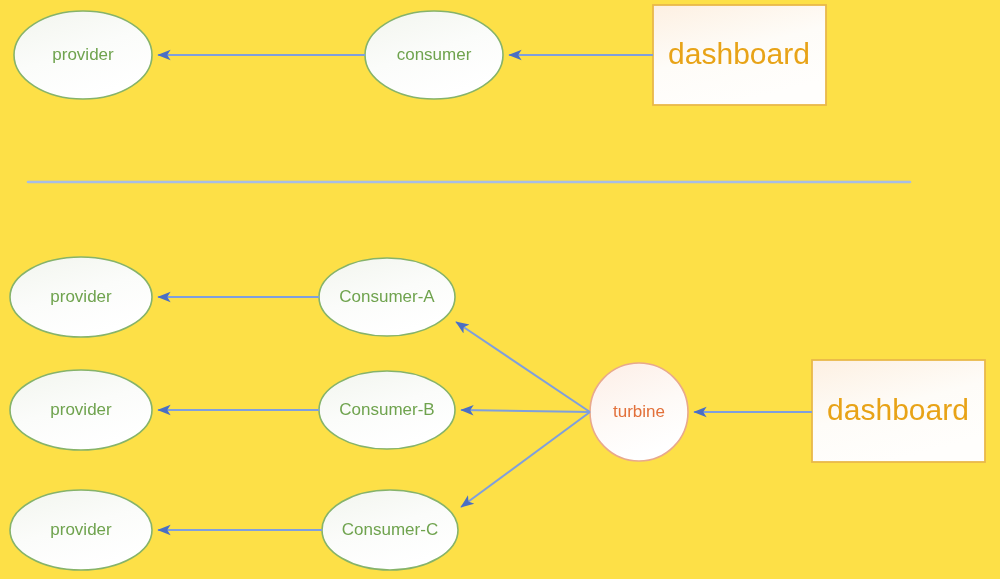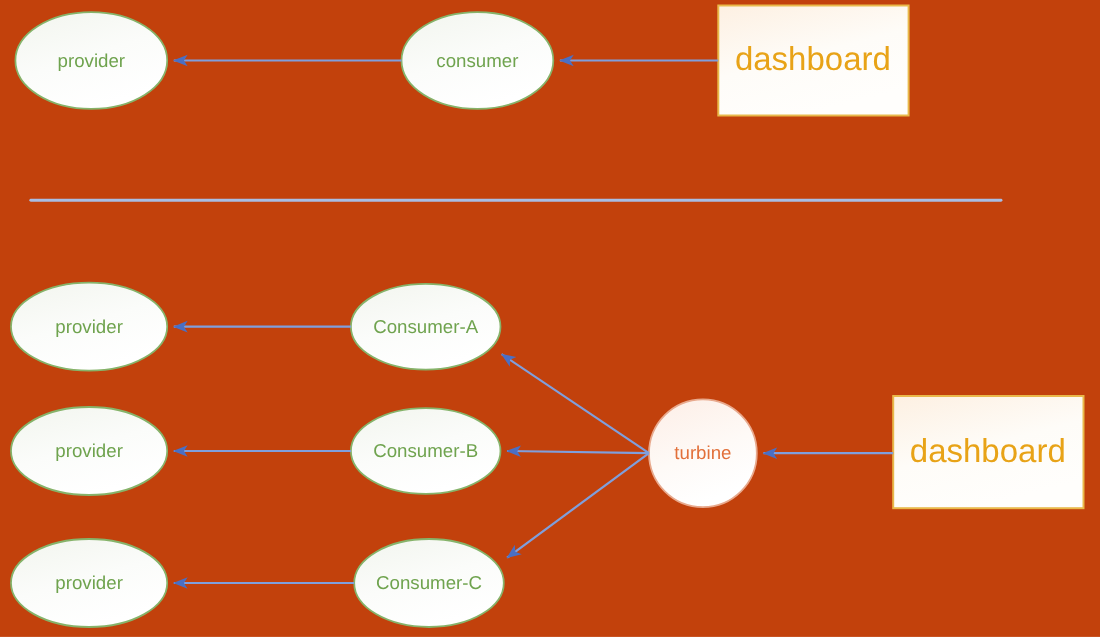--- a/index.html
+++ b/index.html
@@ -8,21 +8,21 @@
     padding: 0;
     background: #ffffff;
   }
   body {
     font-family: "Liberation Sans", "DejaVu Sans", sans-serif;
   }
   #canvas {
     position: relative;
     width: 1000px;
     height: 579px;
-    background: #c2410c;
+    background: #fde047;
     overflow: hidden;
   }
   #diagram-svg {
     position: absolute;
     left: 0;
     top: 0;
     width: 1000px;
     height: 579px;
   }
   .node-label {

